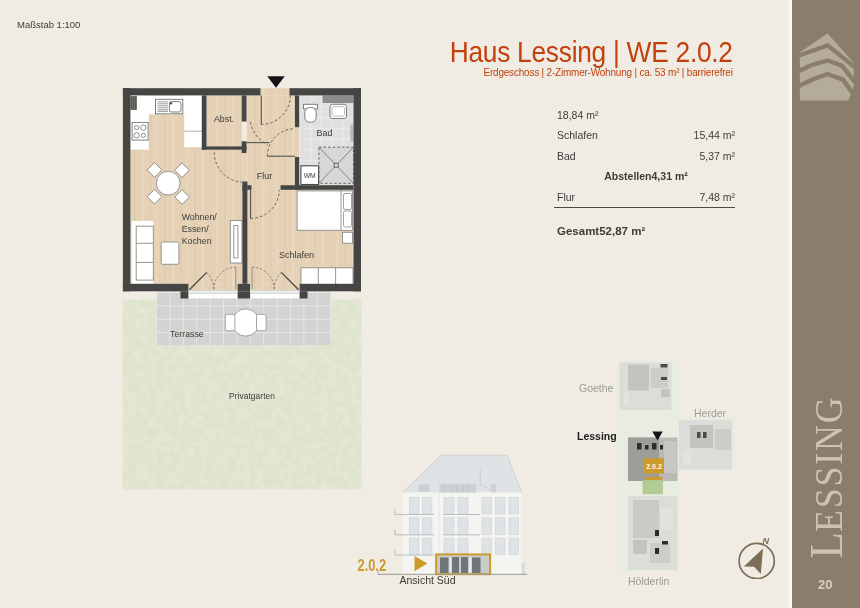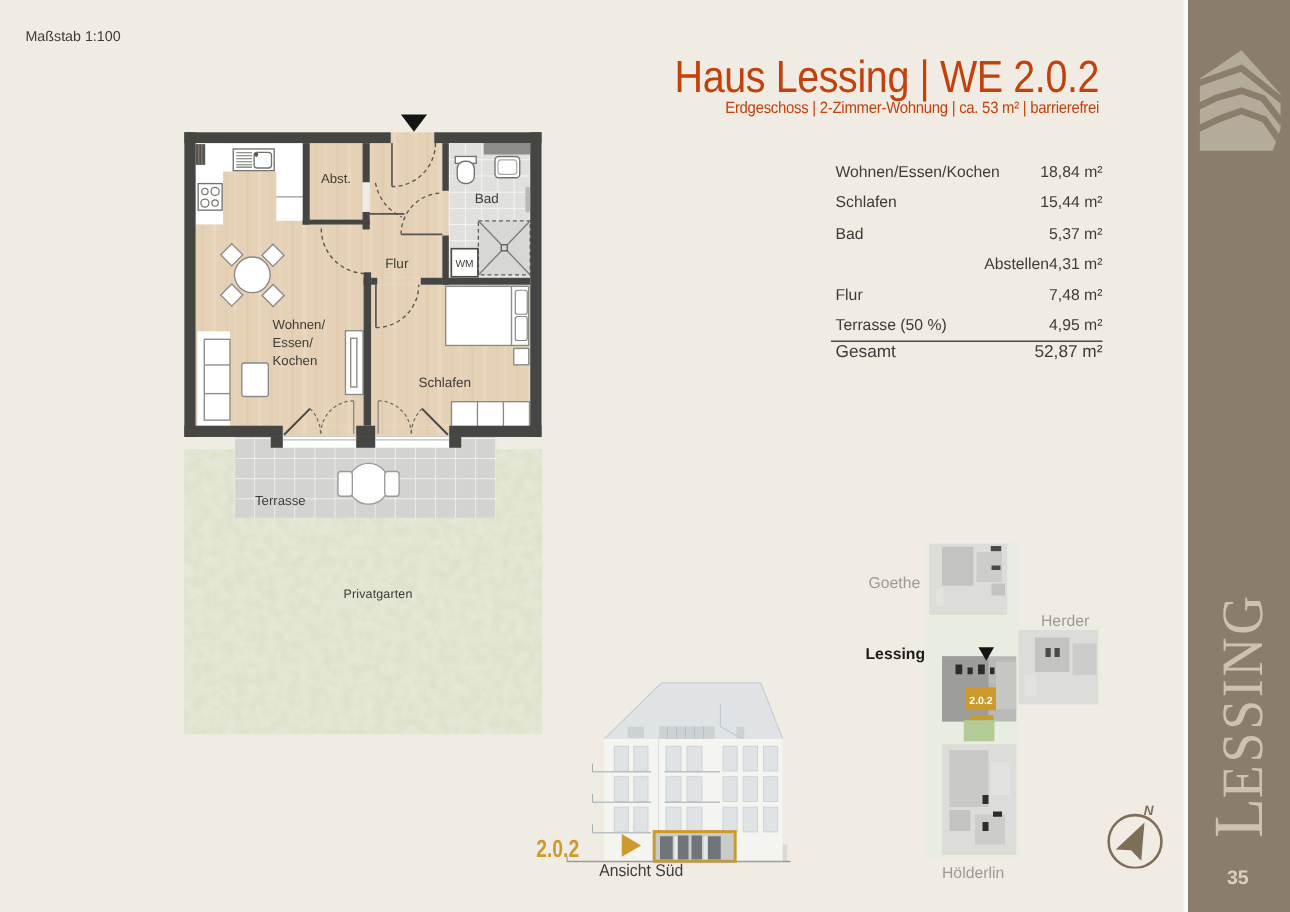--- a/index.html
+++ b/index.html
@@ -14,52 +14,47 @@
 <div class="abs" style="right:127px;top:35px;text-align:right;color:#c2410c;">
 
   <div style="font-size:30px;letter-spacing:-0.3px;white-space:nowrap;transform:scaleX(0.877);transform-origin:right center;">Haus Lessing | WE 2.0.2</div>
 
   <div style="font-size:11px;margin-top:-3px;letter-spacing:-0.2px;white-space:nowrap;transform:scaleX(0.904);transform-origin:right center;">Erdgeschoss | 2-Zimmer-Wohnung | ca. 53 m² | barrierefrei</div>
 </div>
 
 <div class="abs" style="left:557px;top:105px;width:178px;color:#3c3c3a;font-size:10.5px;">
 
   <div style="height:20.4px;line-height:20.4px;display:flex;justify-content:space-between;">
-      <span>Wohnen/Essen/Kochen</span>
       <span>18,84 m²</span>
     </div>
 
   <div style="height:20.4px;line-height:20.4px;display:flex;justify-content:space-between;">
       <span>Schlafen</span>
       <span>15,44 m²</span>
     </div>
 
   <div style="height:20.4px;line-height:20.4px;display:flex;justify-content:space-between;">
       <span>Bad</span>
       <span>5,37 m²</span>
     </div>
 
-  <div style="height:20.4px;line-height:20.4px;display:flex;justify-content:flex-end;">
+  <div style="height:20.4px;line-height:20.4px;display:flex;justify-content:center;font-weight:bold;">
       <span>Abstellen</span>
       <span>4,31 m²</span>
     </div>
 
   <div style="height:20.4px;line-height:20.4px;display:flex;justify-content:space-between;">
       <span>Flur</span>
       <span>7,48 m²</span>
     </div>
 
-  <div style="height:20.0px;line-height:20px;display:flex;justify-content:space-between;">
-      <span>Terrasse (50 %)</span>
-      <span>4,95 m²</span>
-    </div>
 
   <div style="border-top:1.2px solid #4a4a46;margin-left:-3px;"></div>
 
-  <div style="margin-top:0;line-height:14px;display:flex;justify-content:space-between;font-weight:normal;font-size:11.5px;">
+  <div style="margin-top:16px;line-height:14px;display:flex;justify-content:flex-start;font-weight:bold;font-size:11.5px;">
       <span>Gesamt</span>
       <span>52,87 m²</span>
     </div>
 </div>
 
 <svg class="abs" style="left:122px;top:75px;" width="240" height="417" viewBox="122 75 240 417" overflow="hidden">
 <defs>
   <pattern id="tile" width="10.8" height="10.8" patternUnits="userSpaceOnUse" x="299.2" y="95.4">
     <rect width="10.8" height="10.8" fill="#e0e0df"></rect>
     <path d="M0,0H10.8M0,0V10.8" stroke="#f6f5f3" stroke-width="1.2" fill="none"></path>
@@ -448,13 +443,13 @@
     <path d="M0.9,22.5 L29.6,12.4 L56.7,34"></path>
     <path d="M0.9,38 L13,32.2 L29.6,27.5 L44,32.6 L56.7,48.9"></path>
     <path d="M0.9,52.9 L15,46.2 L29.6,41 L45,46.6 L56.7,63.2"></path>
   </g>
 </svg>
 
 <div class="abs" style="left:792px;top:395px;width:68px;height:164px;">
   <div id="lessv" style="position:absolute;left:50%;top:50%;transform:translate(-50%,-50%) rotate(-90deg) scaleX(0.92);font-family:'Liberation Serif',serif;color:#cdc2af;white-space:nowrap;"><span style="font-size:47px;">L</span><span style="font-size:39px;letter-spacing:2px;">ESSING</span></div>
 </div>
 
-<div class="abs" style="left:818px;top:577px;font-size:13px;font-weight:bold;color:#d9cfbc;">35</div>
+<div class="abs" style="left:818px;top:577px;font-size:13px;font-weight:bold;color:#d9cfbc;">20</div>
 
 </body></html>

